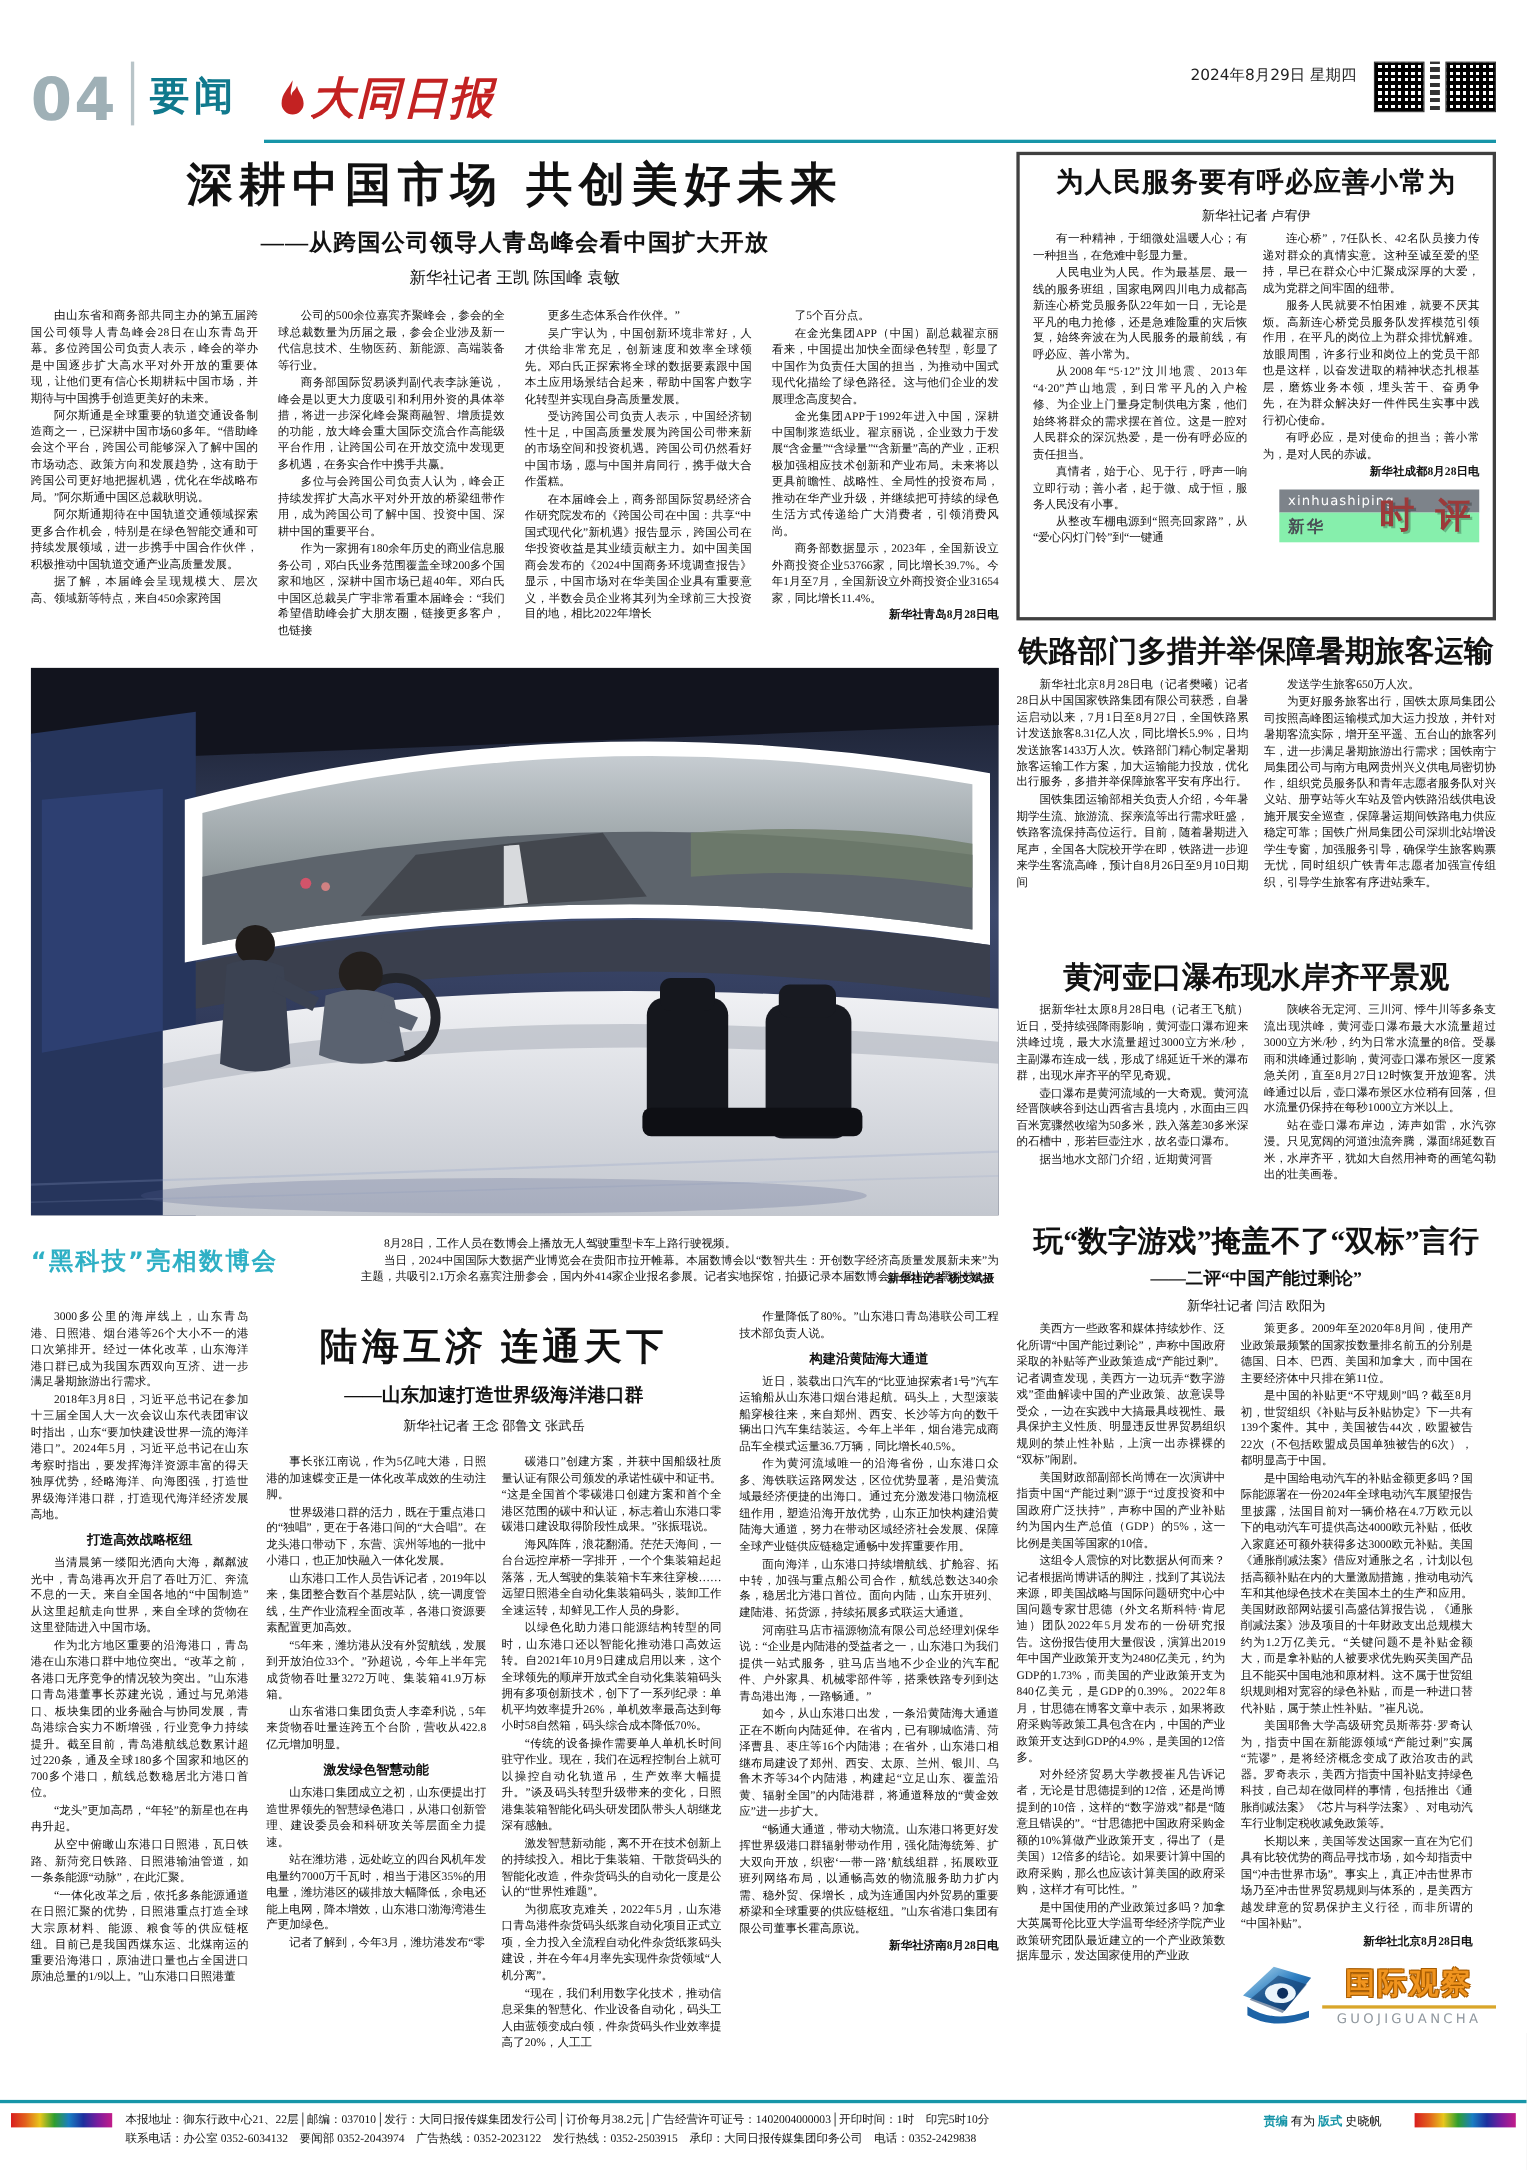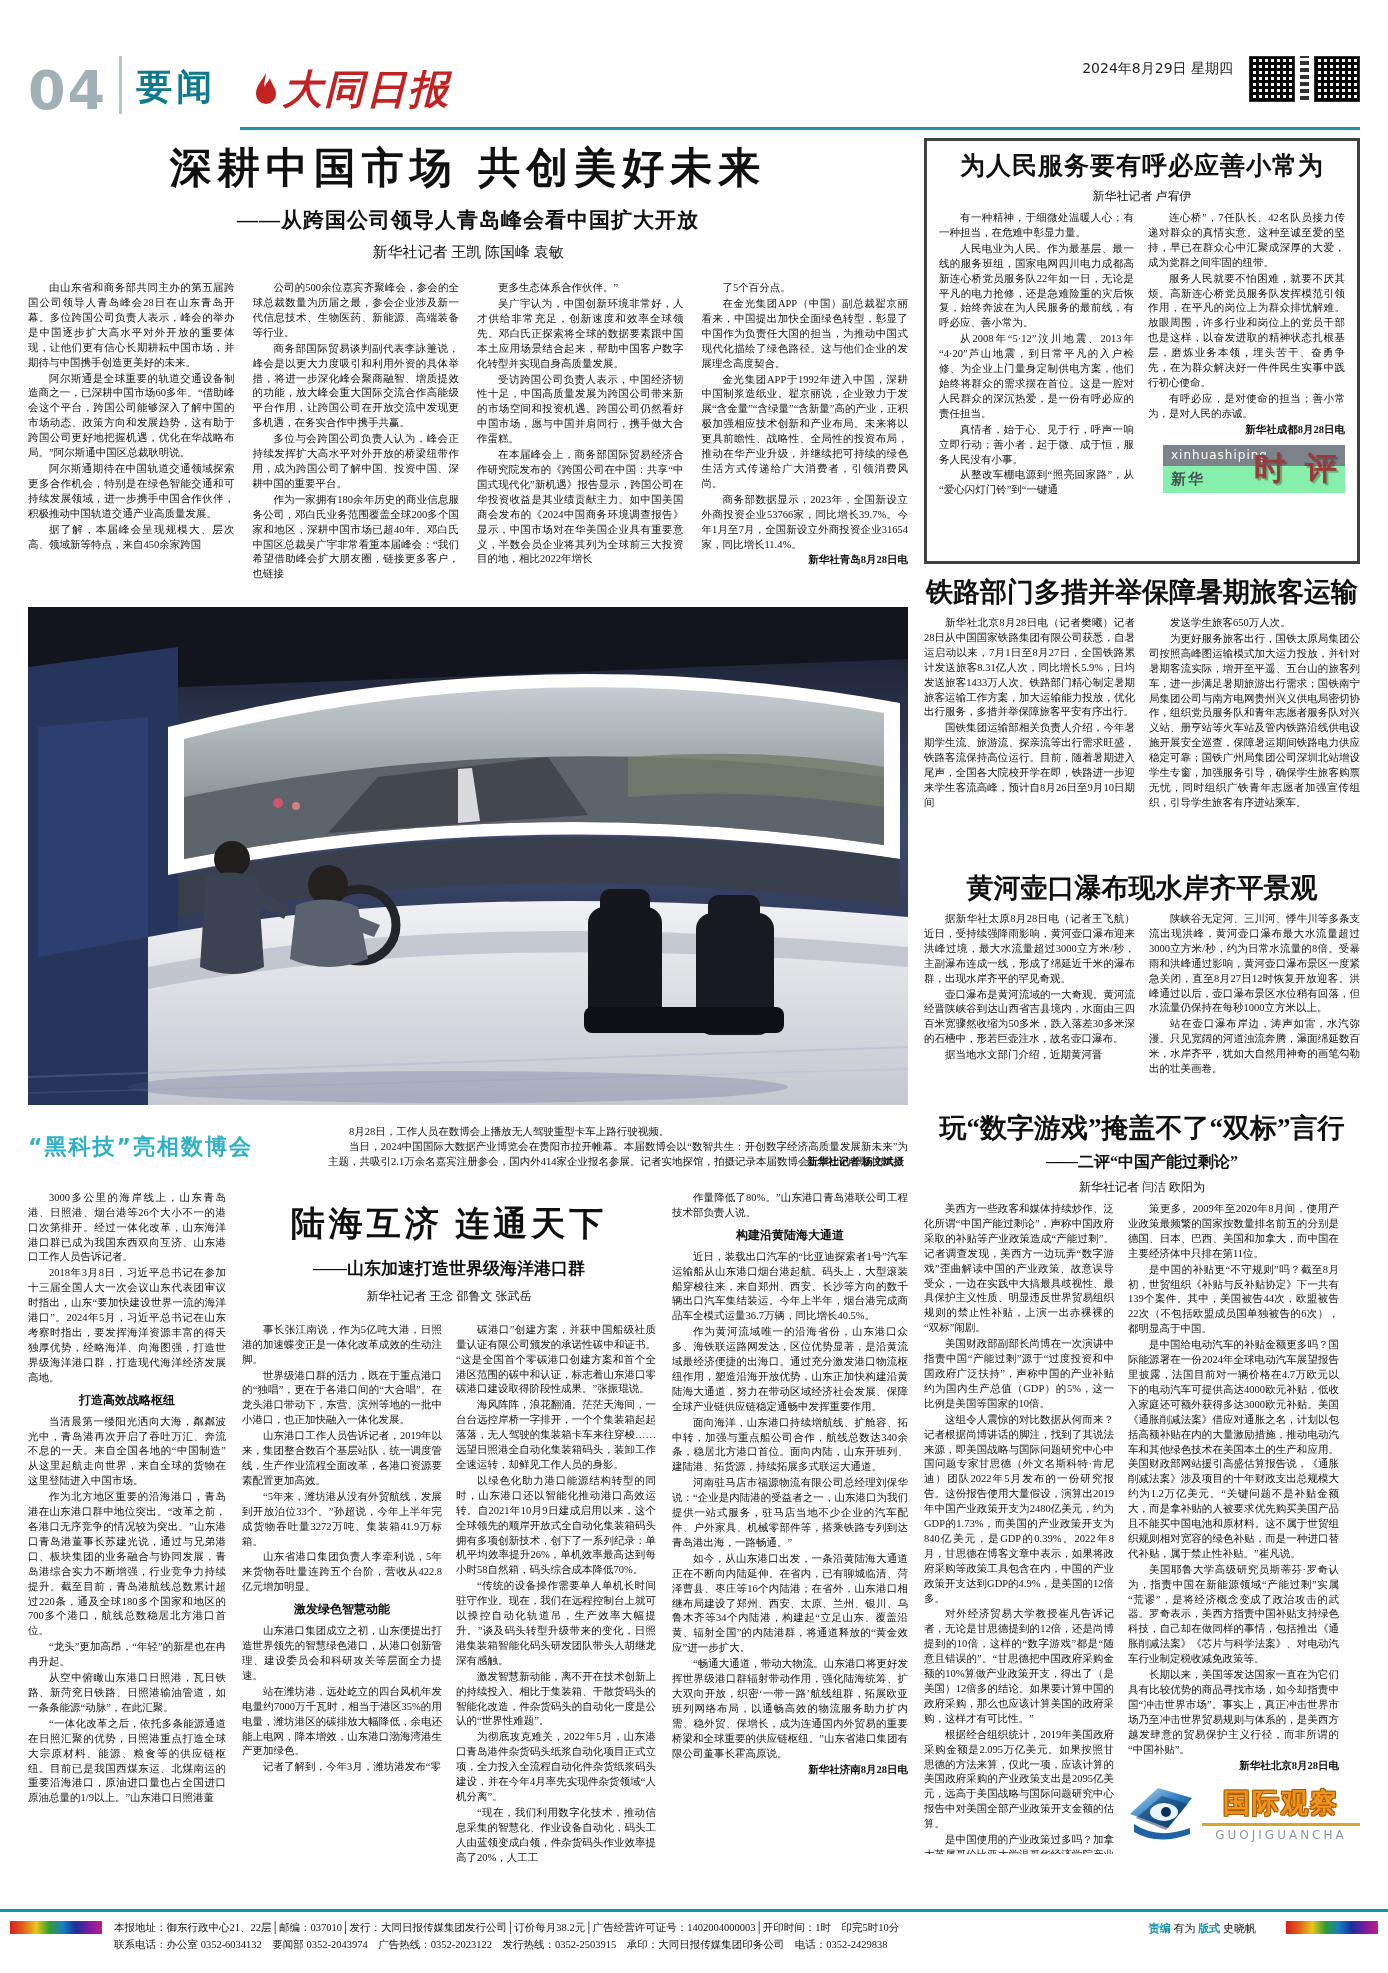--- a/index.html
+++ b/index.html
@@ -230,21 +230,21 @@
           <div class="copy">
               <p>8月28日，工作人员在数博会上播放无人驾驶重型卡车上路行驶视频。</p>
               <p>当日，2024中国国际大数据产业博览会在贵阳市拉开帷幕。本届数博会以“数智共生：开创数字经济高质量发展新未来”为主题，共吸引2.1万余名嘉宾注册参会，国内外414家企业报名参展。记者实地探馆，拍摄记录本届数博会上展出的“黑科技”。</p>
             </div>
           <div class="cap-credit">新华社记者 杨文斌摄</div>
         </div>
       </div>
 
       <div class="ports">
         <div class="pcolL copy">
-            <p>3000多公里的海岸线上，山东青岛港、日照港、烟台港等26个大小不一的港口次第排开。经过一体化改革，山东海洋港口群已成为我国东西双向互济、山东港口工作人员告诉记者。</p>
+            <p>3000多公里的海岸线上，山东青岛港、日照港、烟台港等26个大小不一的港口次第排开。经过一体化改革，山东海洋港口群已成为我国东西双向互济、进一步满足暑期旅游出行需求。</p>
             <p>2018年3月8日，习近平总书记在参加十三届全国人大一次会议山东代表团审议时指出，山东“要加快建设世界一流的海洋港口”。2024年5月，习近平总书记在山东考察时指出，要发挥海洋资源丰富的得天独厚优势，经略海洋、向海图强，打造世界级海洋港口群，打造现代海洋经济发展高地。</p>
             <p class="sub">打造高效战略枢纽</p>
             <p>当清晨第一缕阳光洒向大海，粼粼波光中，青岛港再次开启了吞吐万汇、奔流不息的一天。来自全国各地的“中国制造”从这里起航走向世界，来自全球的货物在这里登陆进入中国市场。</p>
             <p>作为北方地区重要的沿海港口，青岛港在山东港口群中地位突出。“改革之前，各港口无序竞争的情况较为突出。”山东港口青岛港董事长苏建光说，通过与兄弟港口、板块集团的业务融合与协同发展，青岛港综合实力不断增强，行业竞争力持续提升。截至目前，青岛港航线总数累计超过220条，通及全球180多个国家和地区的700多个港口，航线总数稳居北方港口首位。</p>
             <p>“龙头”更加高昂，“年轻”的新星也在冉冉升起。</p>
             <p>从空中俯瞰山东港口日照港，瓦日铁路、新菏兖日铁路、日照港输油管道，如一条条能源“动脉”，在此汇聚。</p>
             <p>“一体化改革之后，依托多条能源通道在日照汇聚的优势，日照港重点打造全球大宗原材料、能源、粮食等的供应链枢纽。目前已是我国西煤东运、北煤南运的重要沿海港口，原油进口量也占全国进口原油总量的1/9以上。”山东港口日照港董</p>
           </div>
         <div class="pmid">
           <div class="ports-head">
@@ -352,21 +352,20 @@
       <div class="commart">
         <div class="art-title big">玩“数字游戏”掩盖不了“双标”言行</div>
         <div class="art-sub">——二评“中国产能过剩论”</div>
         <div class="art-by">新华社记者 闫洁 欧阳为</div>
         <div class="twocol">
           <div class="copy">
               <p>美西方一些政客和媒体持续炒作、泛化所谓“中国产能过剩论”，声称中国政府采取的补贴等产业政策造成“产能过剩”。记者调查发现，美西方一边玩弄“数字游戏”歪曲解读中国的产业政策、故意误导受众，一边在实践中大搞最具歧视性、最具保护主义性质、明显违反世界贸易组织规则的禁止性补贴，上演一出赤裸裸的“双标”闹剧。</p>
               <p>美国财政部副部长尚博在一次演讲中指责中国“产能过剩”源于“过度投资和中国政府广泛扶持”，声称中国的产业补贴约为国内生产总值（GDP）的5%，这一比例是美国等国家的10倍。</p>
               <p>这组令人震惊的对比数据从何而来？记者根据尚博讲话的脚注，找到了其说法来源，即美国战略与国际问题研究中心中国问题专家甘思德（外文名斯科特·肯尼迪）团队2022年5月发布的一份研究报告。这份报告使用大量假设，演算出2019年中国产业政策开支为2480亿美元，约为GDP的1.73%，而美国的产业政策开支为840亿美元，是GDP的0.39%。2022年8月，甘思德在博客文章中表示，如果将政府采购等政策工具包含在内，中国的产业政策开支达到GDP的4.9%，是美国的12倍多。</p>
               <p>对外经济贸易大学教授崔凡告诉记者，无论是甘思德提到的12倍，还是尚博提到的10倍，这样的“数字游戏”都是“随意且错误的”。“甘思德把中国政府采购金额的10%算做产业政策开支，得出了（是美国）12倍多的结论。如果要计算中国的政府采购，那么也应该计算美国的政府采购，这样才有可比性。”</p>
-              <p>根据经合组织统计，2019年美国政府采购金额是2.095万亿美元。如果按照甘思德的方法来算，仅此一项，应该计算的美国政府采购的产业政策支出是2095亿美元，远高于美国战略与国际问题研究中心报告中对美国全部产业政策开支金额的估算。</p>
               <p>是中国使用的产业政策过多吗？加拿大英属哥伦比亚大学温哥华经济学院产业政策研究团队最近建立的一个产业政策数据库显示，发达国家使用的产业政</p>
             </div>
           <div>
             <div class="copy" style="width:211px;height:576px;">
                 <p>策更多。2009年至2020年8月间，使用产业政策最频繁的国家按数量排名前五的分别是德国、日本、巴西、美国和加拿大，而中国在主要经济体中只排在第11位。</p>
                 <p>是中国的补贴更“不守规则”吗？截至8月初，世贸组织《补贴与反补贴协定》下一共有139个案件。其中，美国被告44次，欧盟被告22次（不包括欧盟成员国单独被告的6次），都明显高于中国。</p>
                 <p>是中国给电动汽车的补贴金额更多吗？国际能源署在一份2024年全球电动汽车展望报告里披露，法国目前对一辆价格在4.7万欧元以下的电动汽车可提供高达4000欧元补贴，低收入家庭还可额外获得多达3000欧元补贴。美国《通胀削减法案》借应对通胀之名，计划以包括高额补贴在内的大量激励措施，推动电动汽车和其他绿色技术在美国本土的生产和应用。美国财政部网站援引高盛估算报告说，《通胀削减法案》涉及项目的十年财政支出总规模大约为1.2万亿美元。“关键问题不是补贴金额大，而是拿补贴的人被要求优先购买美国产品且不能买中国电池和原材料。这不属于世贸组织规则相对宽容的绿色补贴，而是一种进口替代补贴，属于禁止性补贴。”崔凡说。</p>
                 <p>美国耶鲁大学高级研究员斯蒂芬·罗奇认为，指责中国在新能源领域“产能过剩”实属“荒谬”，是将经济概念变成了政治攻击的武器。罗奇表示，美西方指责中国补贴支持绿色科技，自己却在做同样的事情，包括推出《通胀削减法案》《芯片与科学法案》、对电动汽车行业制定税收减免政策等。</p>
                 <p>长期以来，美国等发达国家一直在为它们具有比较优势的商品寻找市场，如今却指责中国“冲击世界市场”。事实上，真正冲击世界市场乃至冲击世界贸易规则与体系的，是美西方越发肆意的贸易保护主义行径，而非所谓的“中国补贴”。</p>
                 <p class="dl">新华社北京8月28日电</p>

